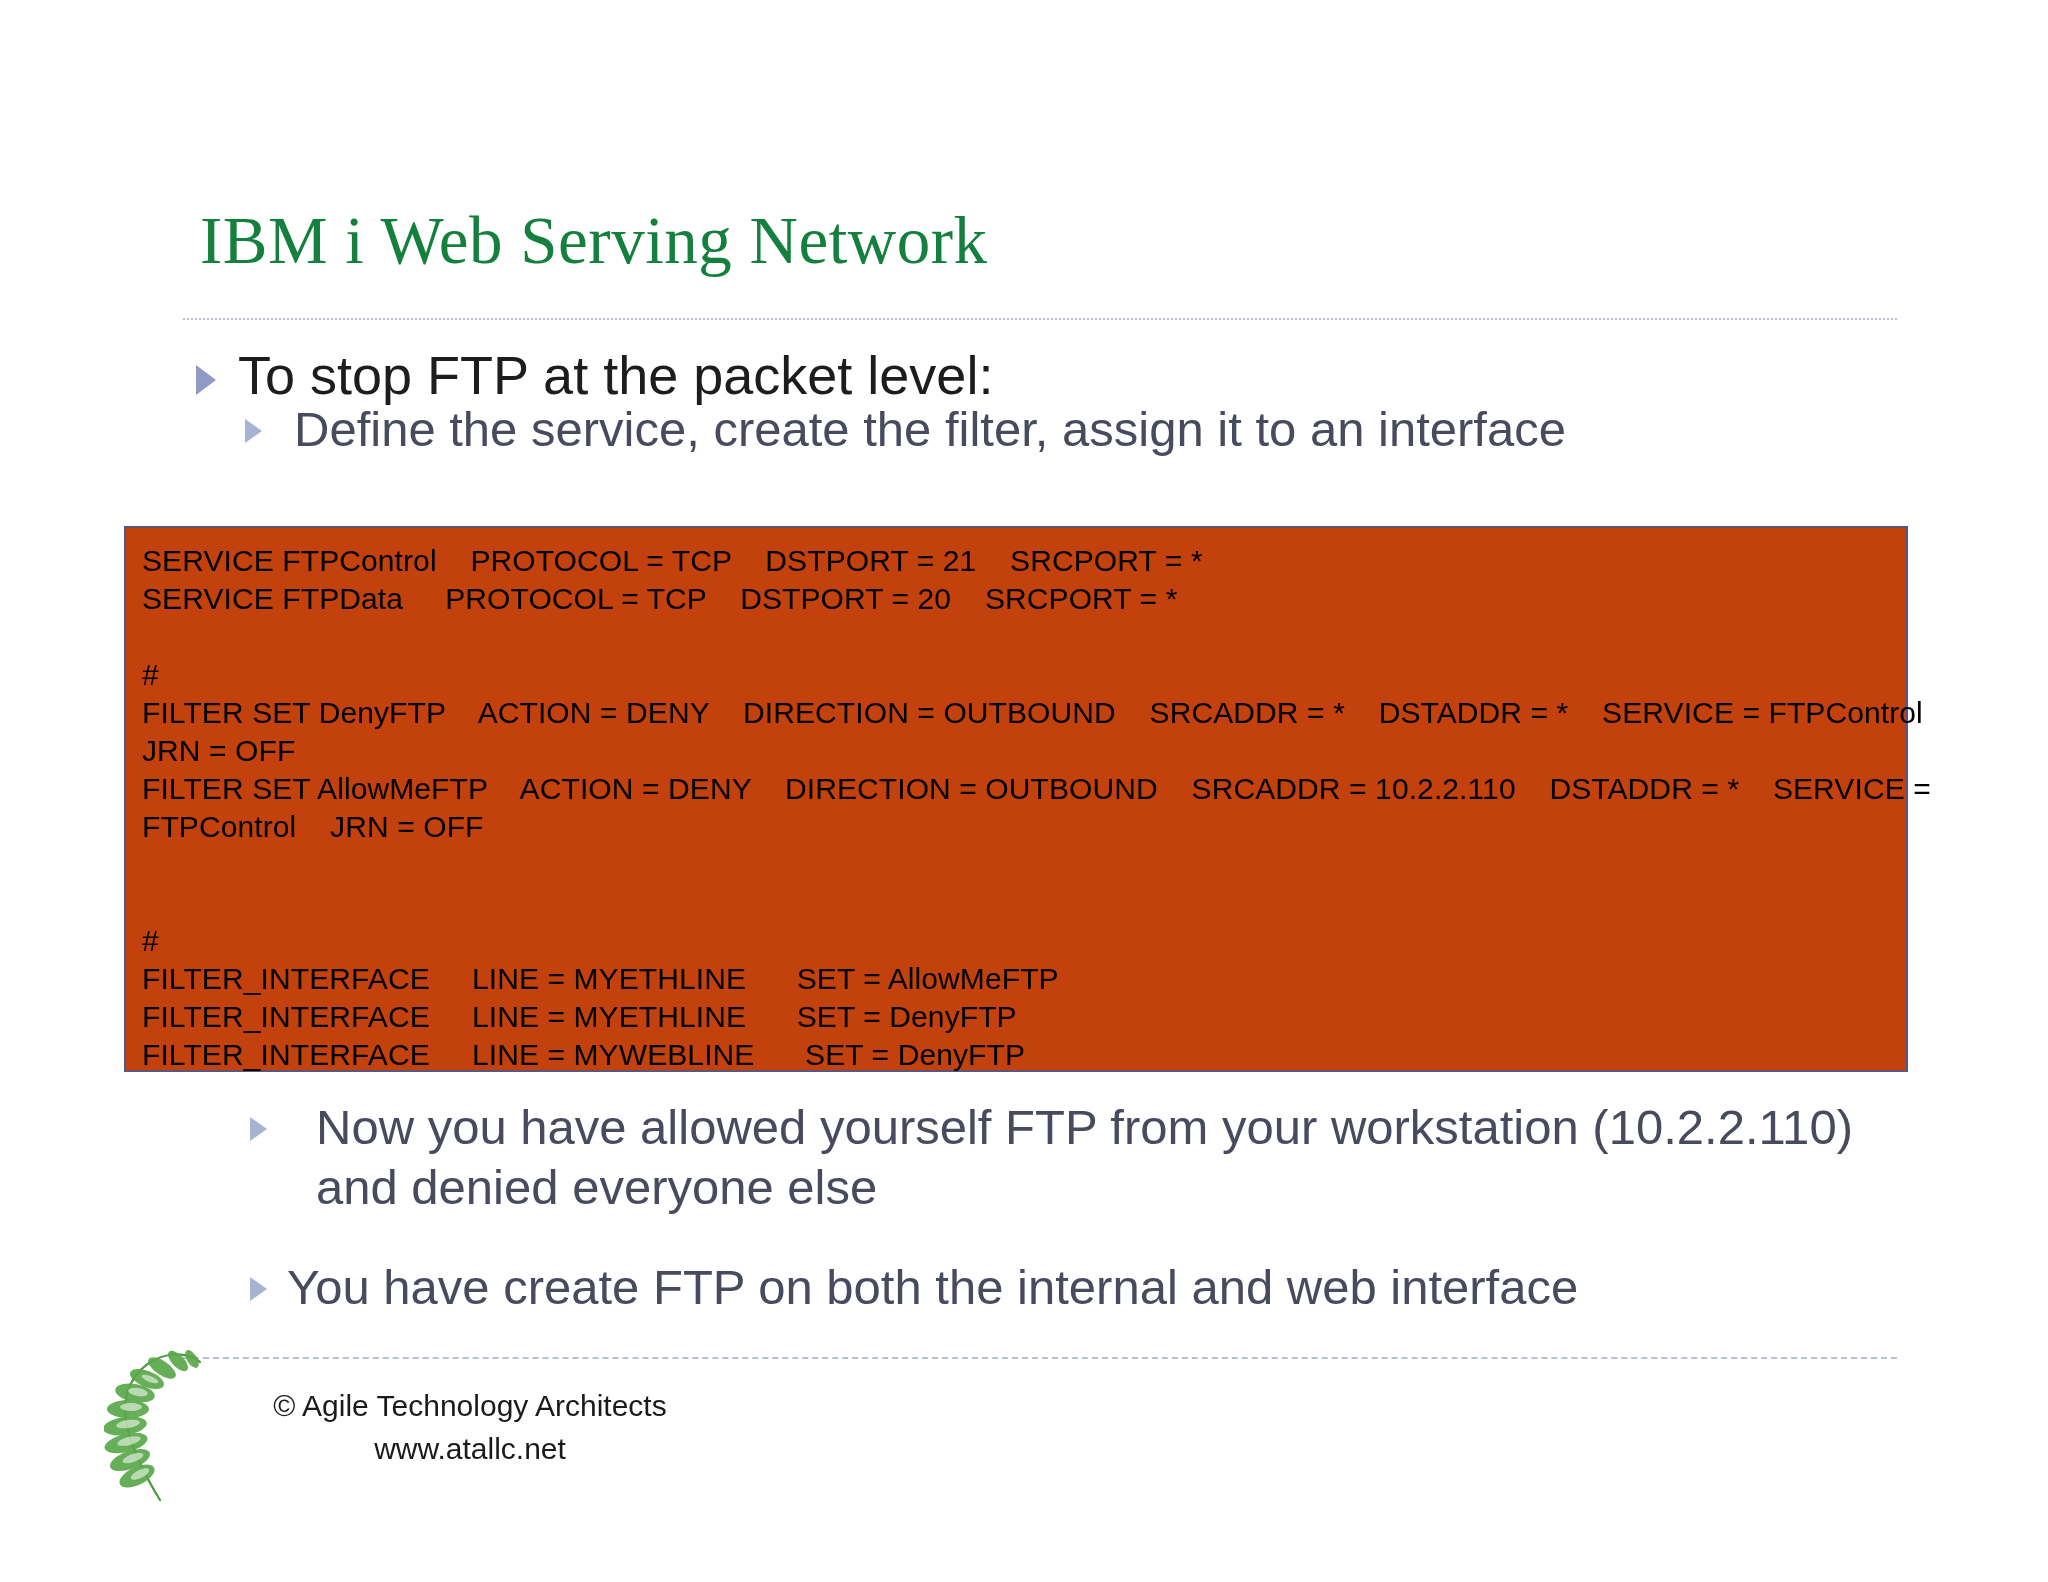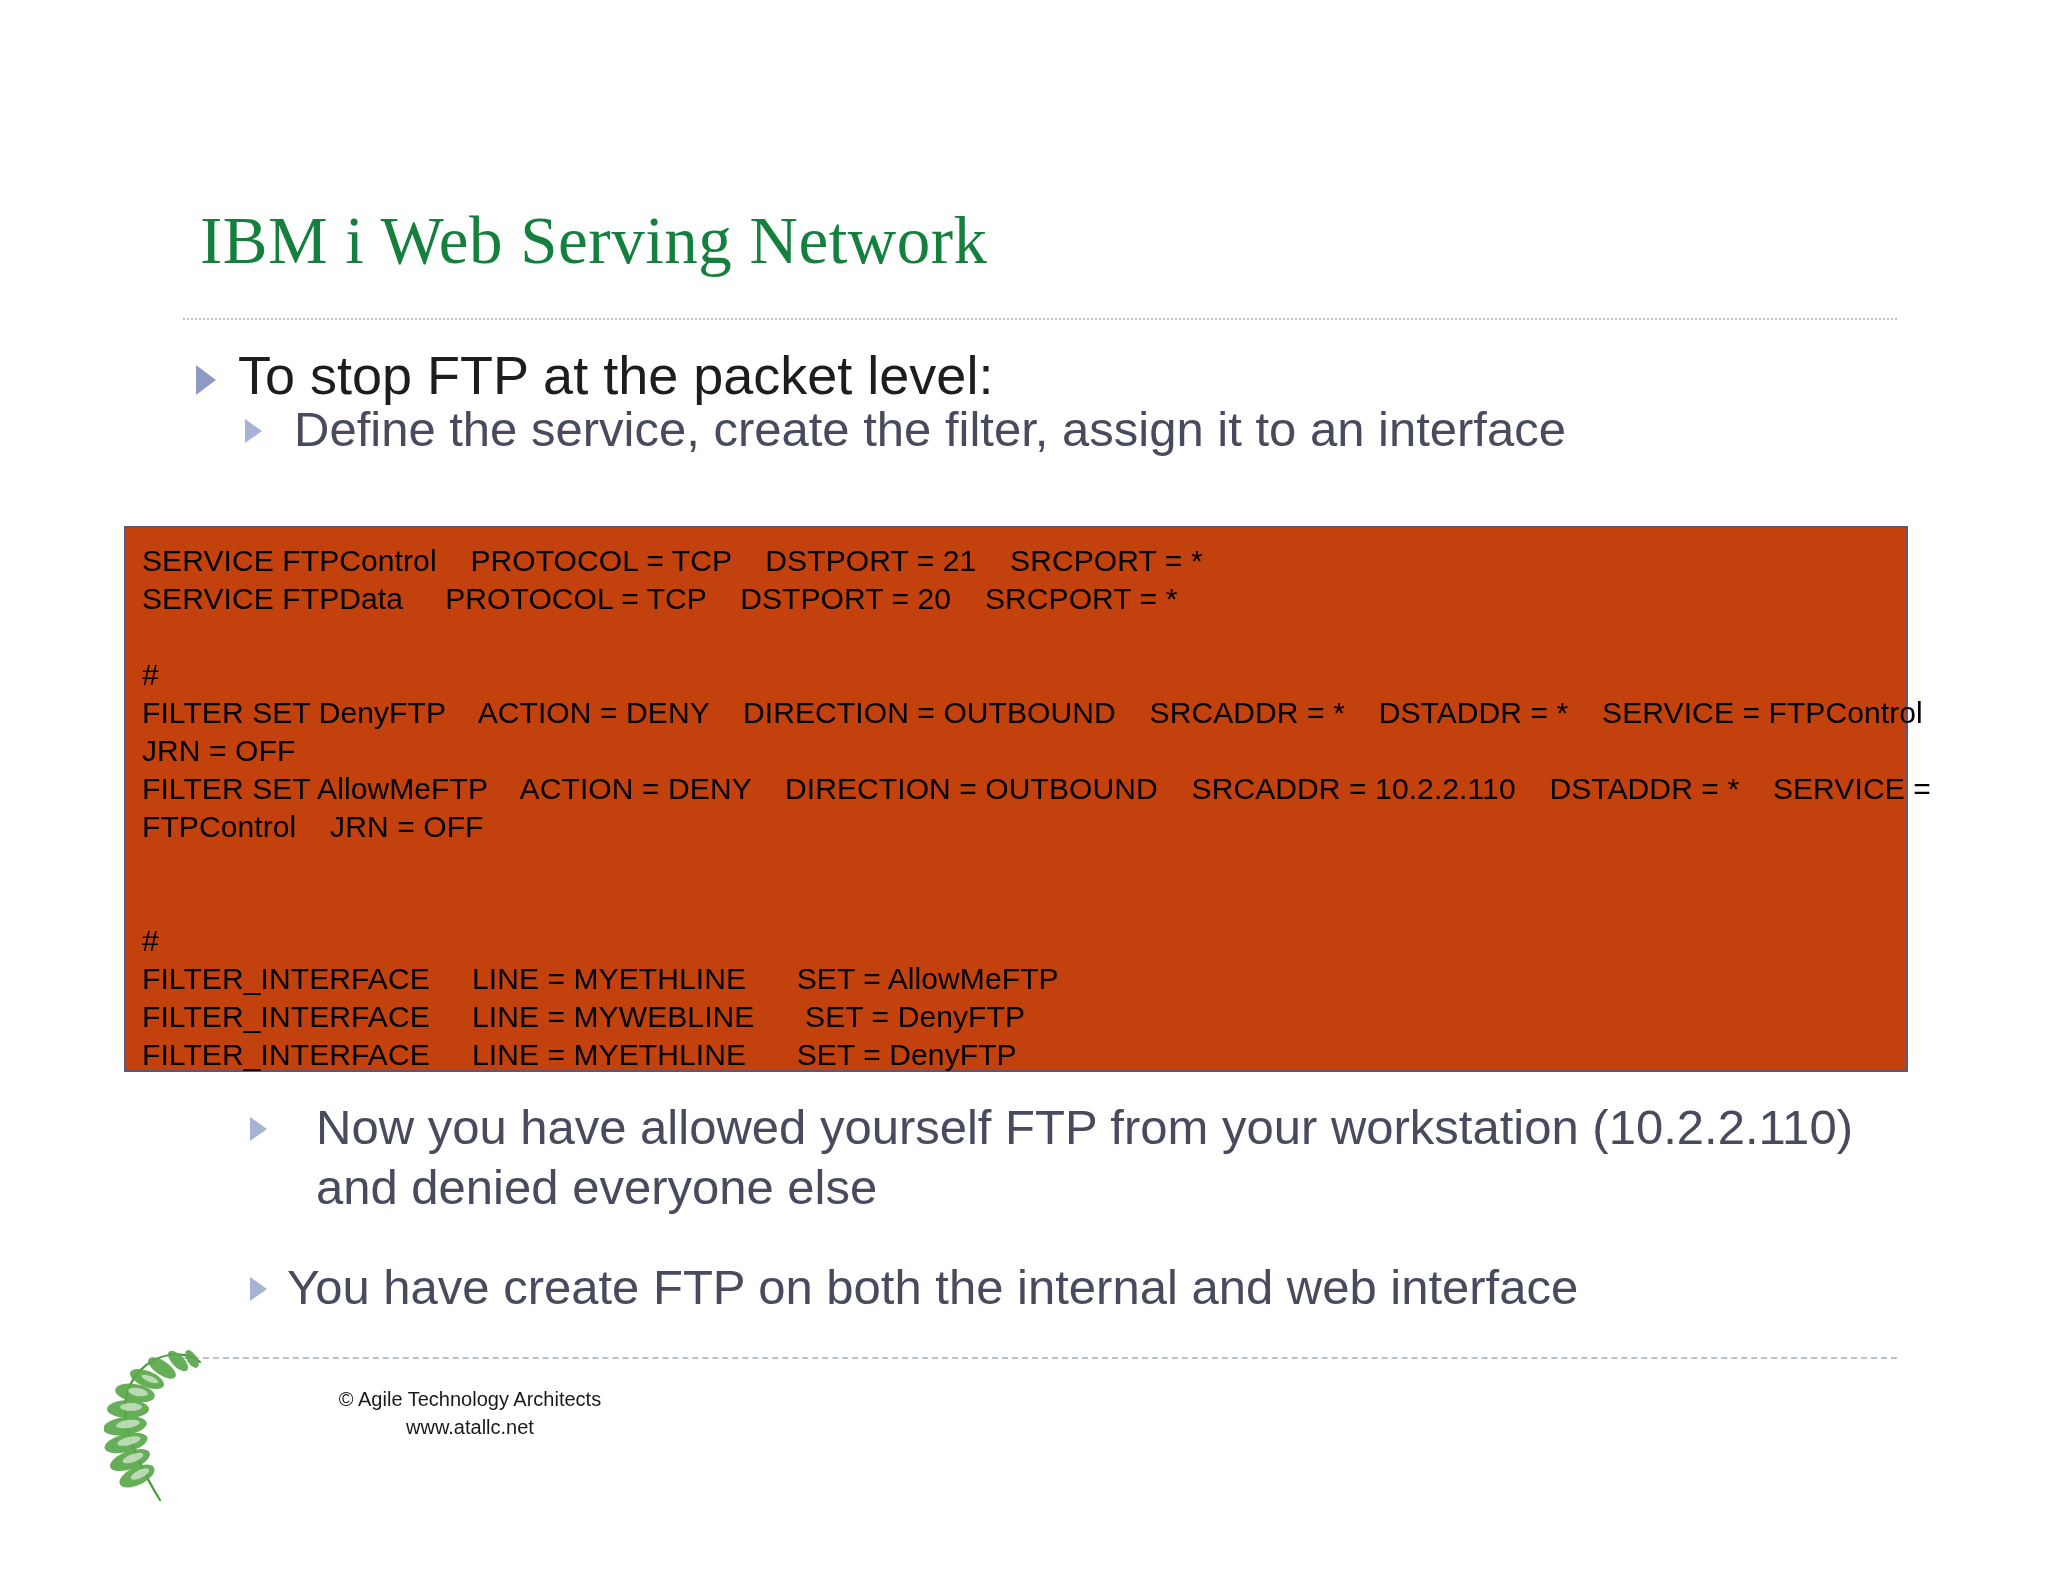--- a/index.html
+++ b/index.html
@@ -110,21 +110,21 @@
     width: 1714px;
     height: 0;
     border-top: 2px dashed #b9c0d4;
   }
   .footer-text {
     position: absolute;
     left: 190px;
     top: 1385px;
     width: 560px;
     text-align: center;
-    font-size: 20px;
+    font-size: 30px;
     color: #1a1a1a;
     line-height: 1.42;
   }
   .footer-line2 { display: block; }
 
   .logo {
     position: absolute;
     left: 104px;
     top: 1348px;
     width: 120px;
@@ -153,22 +153,22 @@
   <div class="code-line">SERVICE FTPData     PROTOCOL = TCP    DSTPORT = 20    SRCPORT = *</div>
   <div class="code-blank"></div>
   <div class="code-line">#</div>
   <div class="code-line">FILTER SET DenyFTP    ACTION = DENY    DIRECTION = OUTBOUND    SRCADDR = *    DSTADDR = *    SERVICE = FTPControl</div>
   <div class="code-line">JRN = OFF</div>
   <div class="code-line">FILTER SET AllowMeFTP    ACTION = DENY    DIRECTION = OUTBOUND    SRCADDR = 10.2.2.110    DSTADDR = *    SERVICE =</div>
   <div class="code-line">FTPControl    JRN = OFF</div>
   <div class="code-gap"></div>
   <div class="code-line">#</div>
   <div class="code-line">FILTER_INTERFACE     LINE = MYETHLINE      SET = AllowMeFTP</div>
+  <div class="code-line">FILTER_INTERFACE     LINE = MYETHLINE      SET = DenyFTP</div>
   <div class="code-line">FILTER_INTERFACE     LINE = MYWEBLINE      SET = DenyFTP</div>
-  <div class="code-line">FILTER_INTERFACE     LINE = MYETHLINE      SET = DenyFTP</div>
 </div>
 
 <div class="bullet-row" id="bullet-now-you">
   <span class="tri tri-l2"></span>
   <span class="bullet-l2-text">Now you have allowed yourself FTP from your workstation (10.2.2.110) and denied everyone else</span>
 </div>
 
 <div class="bullet-row" id="bullet-you-have">
   <span class="tri tri-l2"></span>
   <span class="bullet-l2-text">You have create FTP on both the internal and web interface</span>

